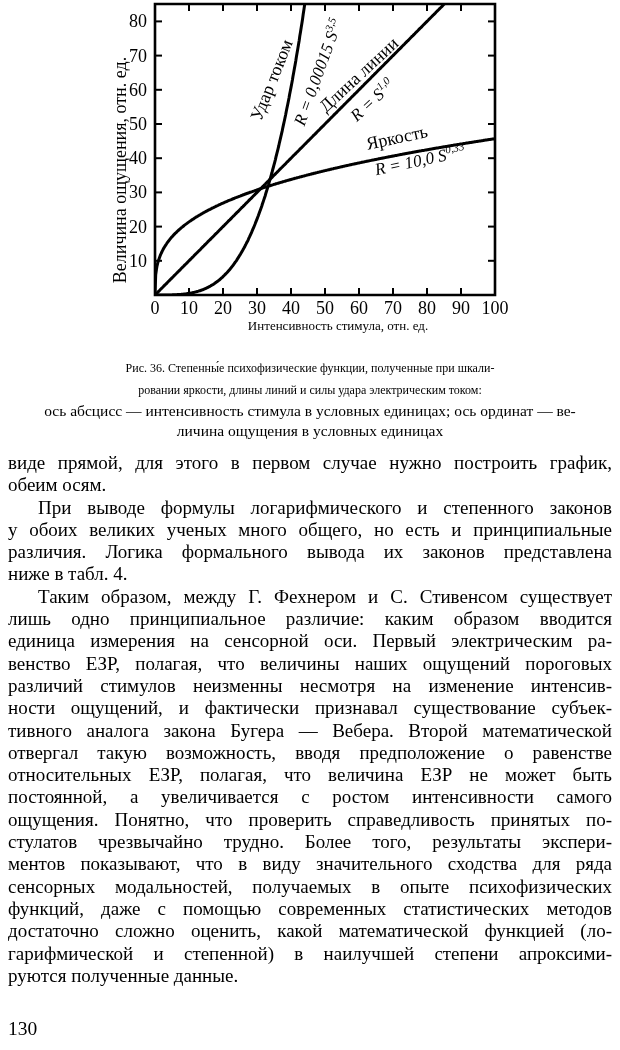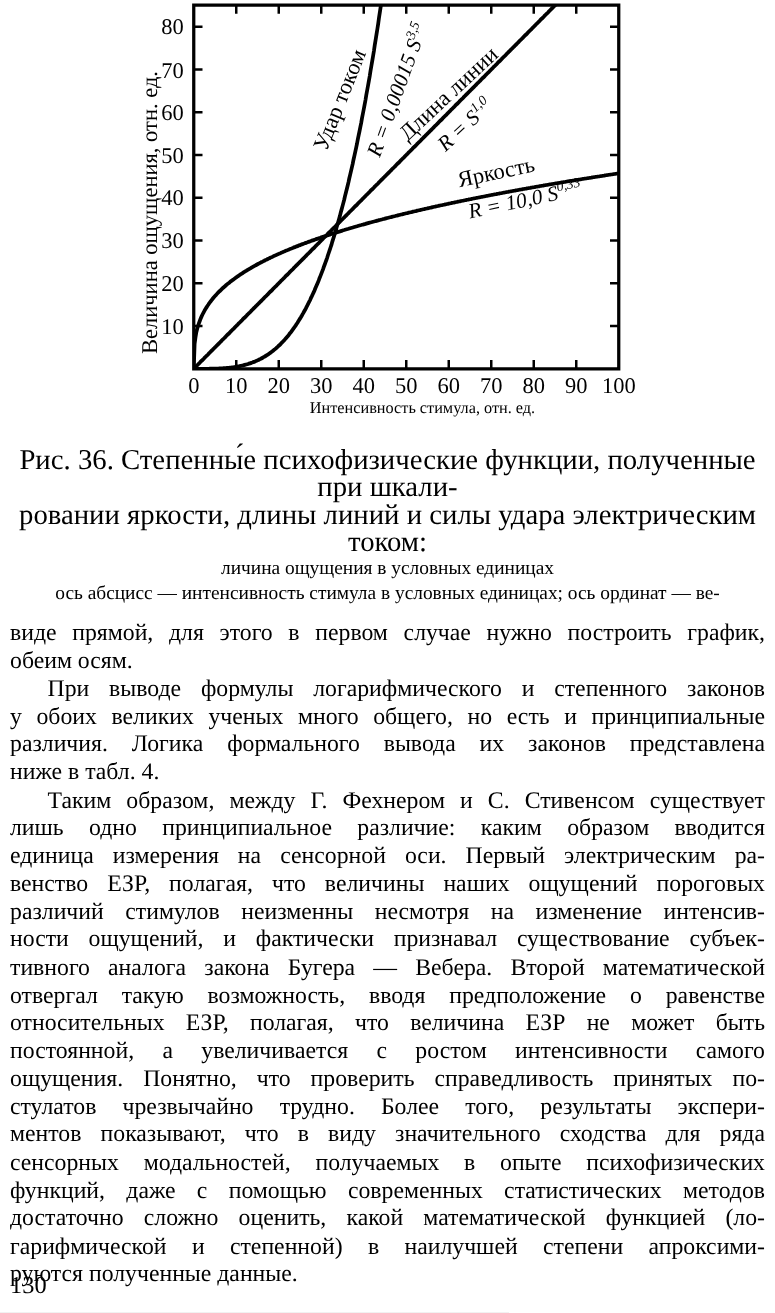--- a/index.html
+++ b/index.html
@@ -28,21 +28,21 @@
   .eq{font-style:italic;font-size:17px;}
   .eq sup{font-size:11px;}
   .s0n{left:272px;top:80px;--r:-68deg;}
   .s0e{left:318px;top:72px;--r:-70deg;}
   .s1n{left:359px;top:75px;--r:-43deg;}
   .s1e{left:372px;top:100px;--r:-43deg;}
   .s2n{left:397px;top:138px;--r:-12deg;}
   .s2e{left:420px;top:160px;--r:-12deg;}
   
   .caption{margin-top:11px;text-align:center;}
-  .cap-main{font-size:23px;line-height:22px;}
+  .cap-main{font-size:12px;line-height:22px;}
   .cap-sub{font-size:15.5px;line-height:20px;}
   
   .body-text{margin-top:11px;padding:0 8px;font-size:19px;}
   .bline{line-height:22.3px;text-align:justify;text-align-last:justify;}
   .bline.end{text-align:center;text-align-last:left;}
   .bline.ind{text-indent:30px;}
   .it{}
   
   .page-number{position:absolute;left:8px;top:1018px;font-size:19.5px;}
 </style>
@@ -129,22 +129,22 @@
     <div class="slabel s1n">Длина линии</div>
     <div class="slabel eq s1e"><span>R = S</span><sup>1,0</sup></div>
 
     <div class="slabel s2n">Яркость</div>
     <div class="slabel eq s2e"><span>R = 10,0 S</span><sup>0,33</sup></div>
   </div>
 
   <div class="caption">
     <div class="cap-main">Рис. 36. Степенны́е психофизические функции, полученные при шкали-</div>
     <div class="cap-main">ровании яркости, длины линий и силы удара электрическим током:</div>
+    <div class="cap-sub">ось абсцисс — интенсивность стимула в условных единицах; ось ординат — ве-</div>
     <div class="cap-sub">личина ощущения в условных единицах</div>
-    <div class="cap-sub">ось абсцисс — интенсивность стимула в условных единицах; ось ординат — ве-</div>
   </div>
 
   <div class="body-text" id="body-text">
       <div class="bline"><span>виде прямой, для этого в первом случае нужно построить график,</span></div>
       <div class="bline end"><span>обеим осям.</span></div>
       <div class="bline ind"><span>При выводе формулы логарифмического и степенного законов</span></div>
       <div class="bline"><span>у обоих великих ученых много общего, но есть и принципиальные</span></div>
       <div class="bline"><span>различия. Логика формального вывода их законов представлена</span></div>
       <div class="bline end"><span>ниже в табл. 4.</span></div>
       <div class="bline ind"><span>Таким образом, между Г. Фехнером и С. Стивенсом существует</span></div>

